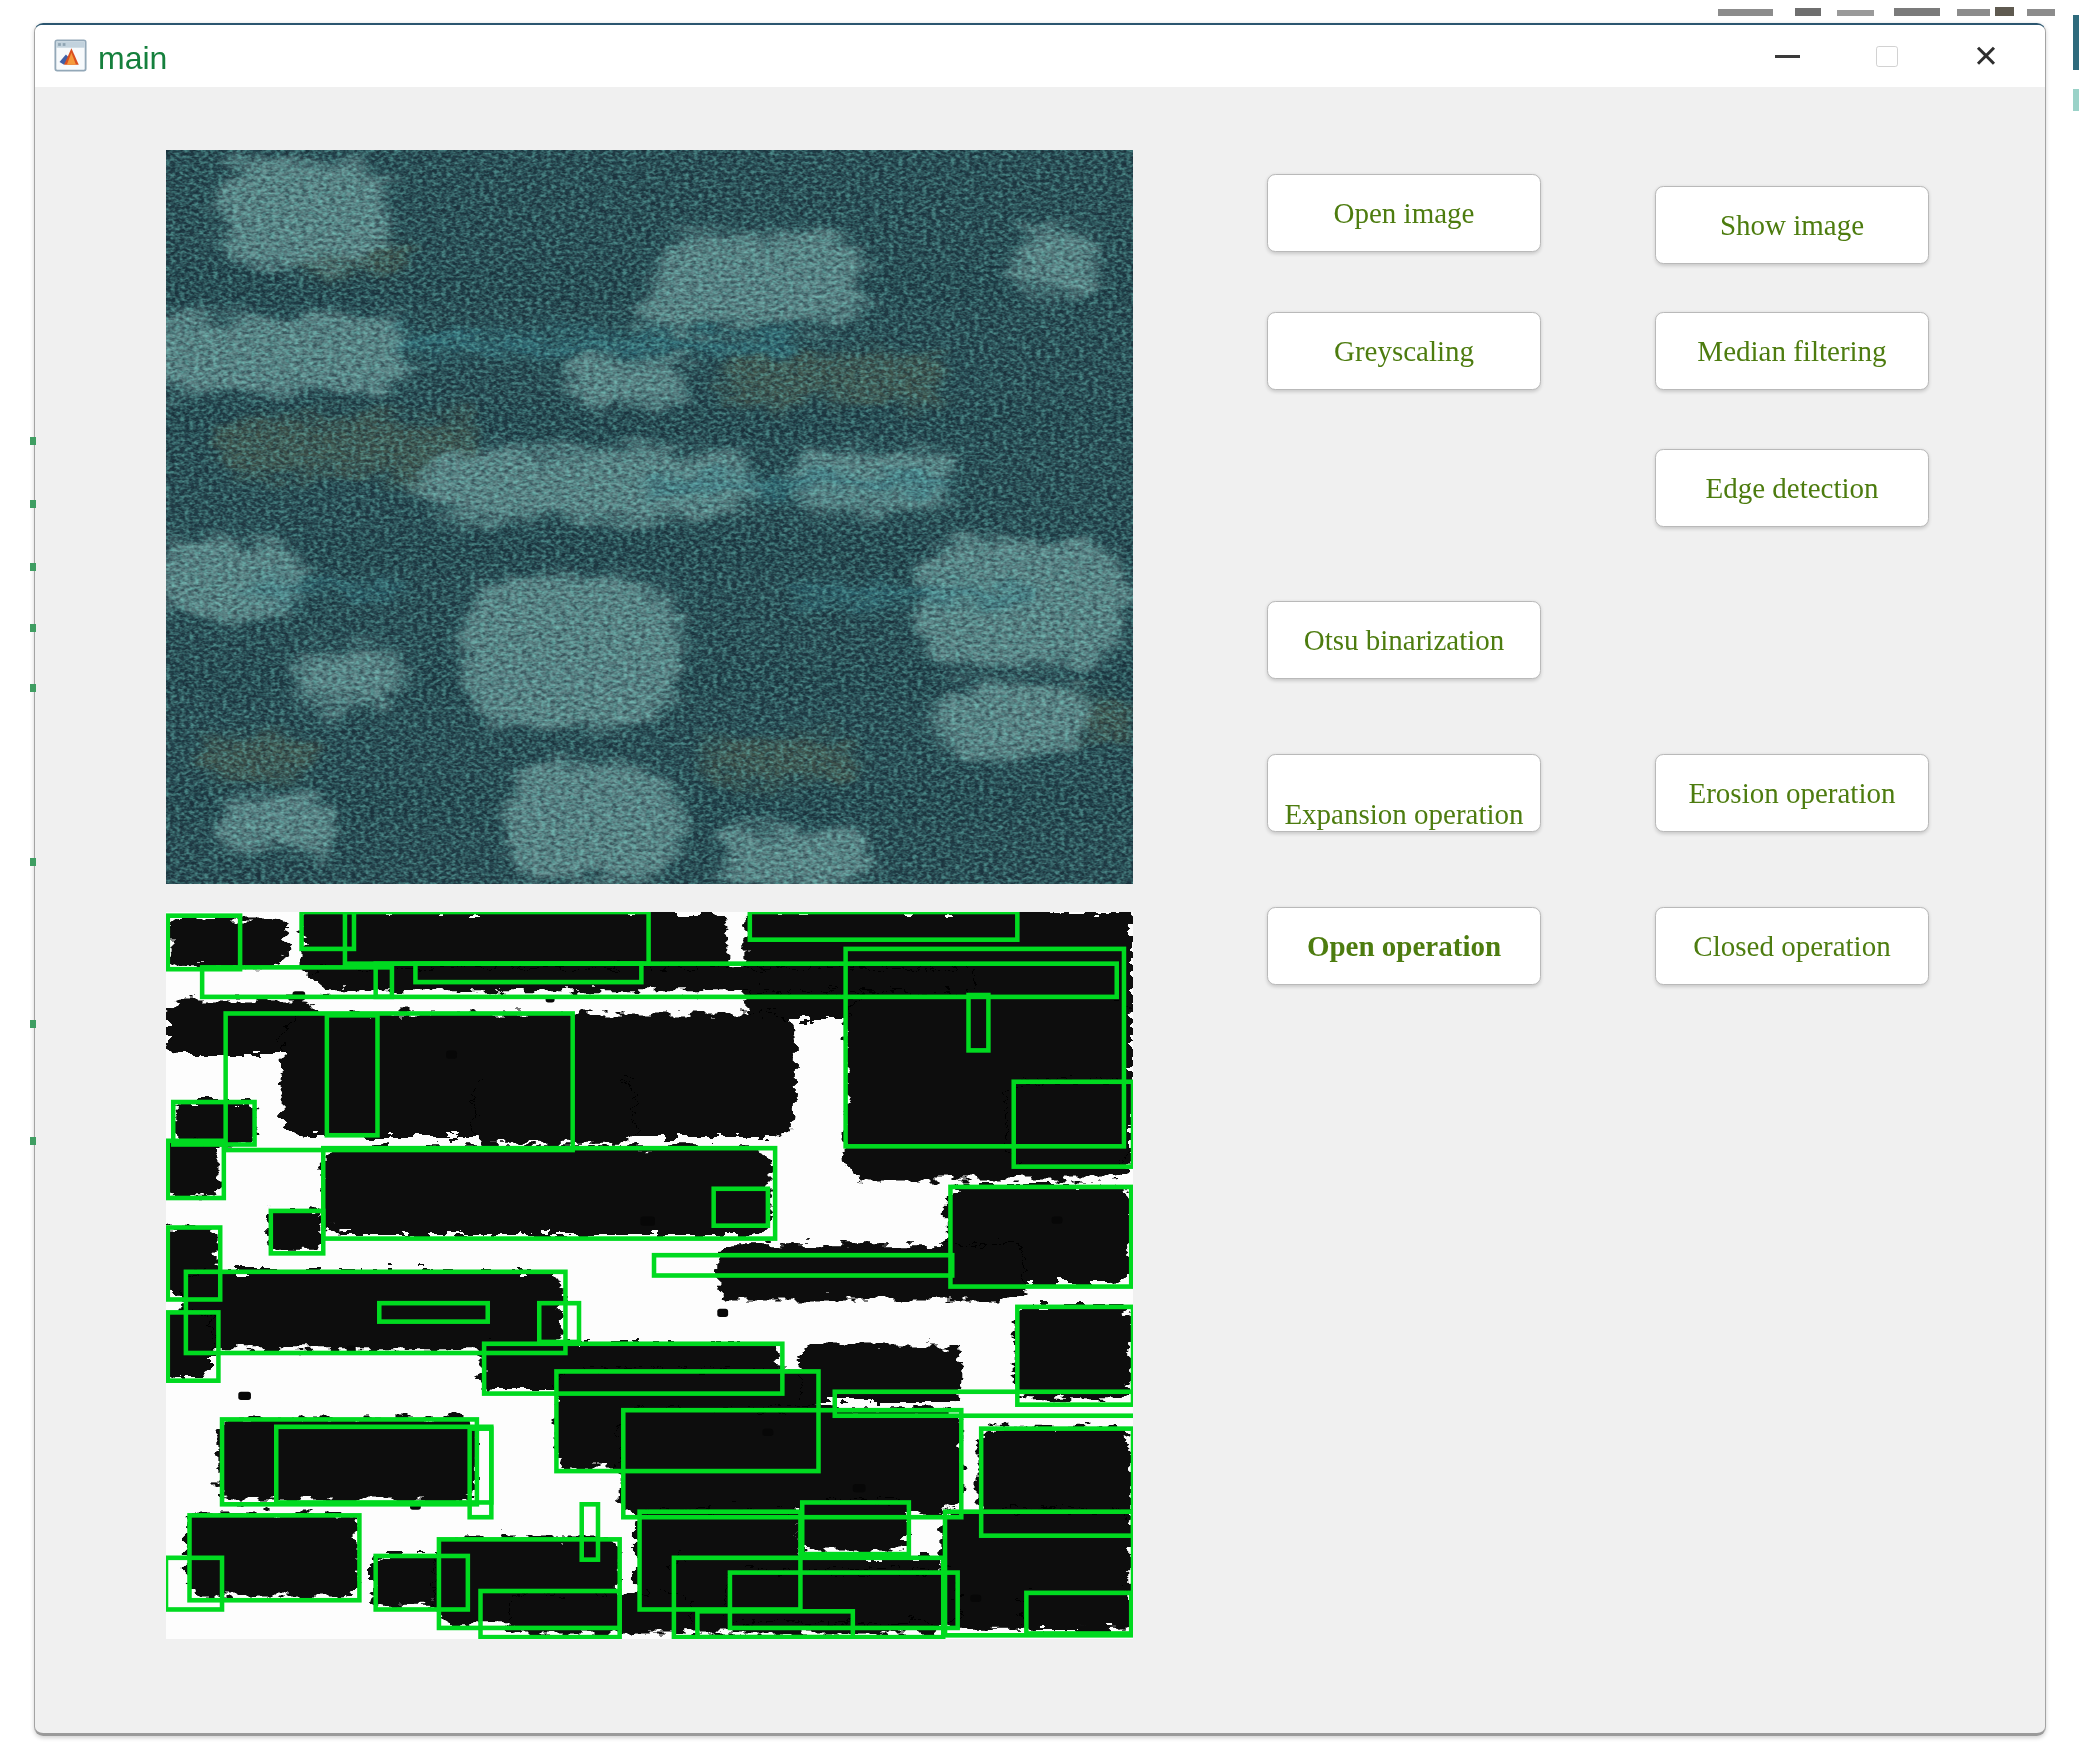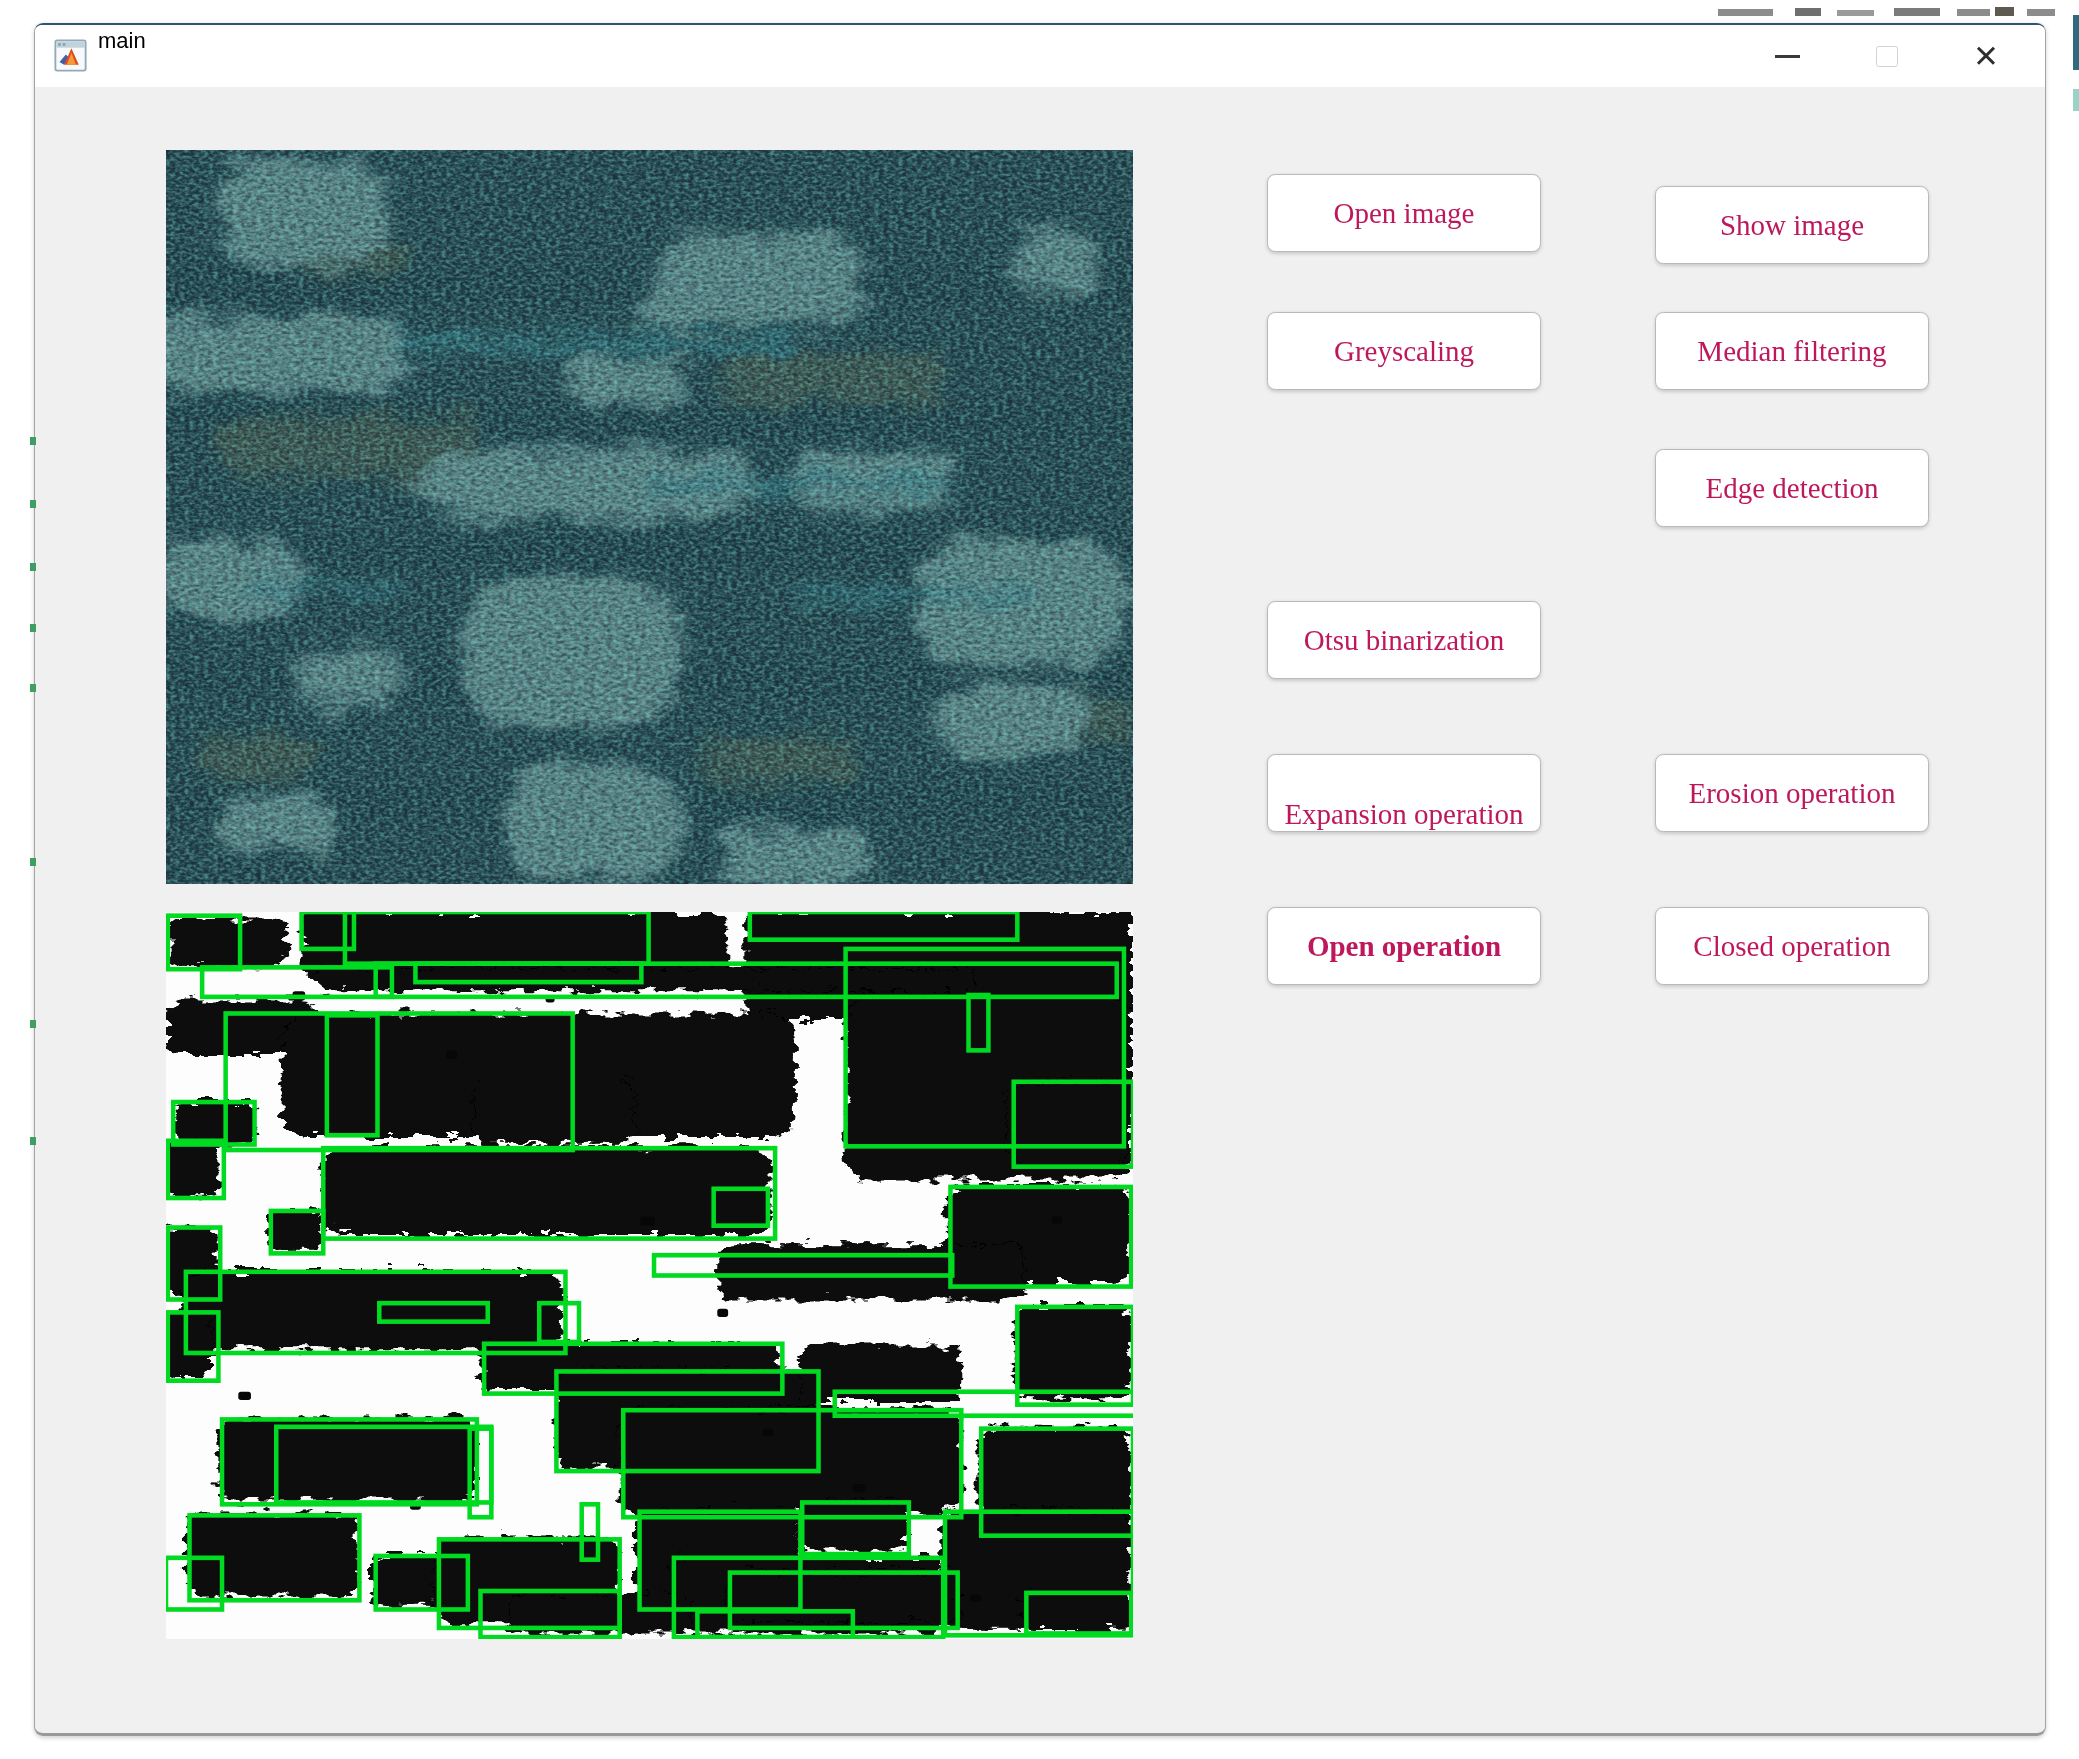--- a/index.html
+++ b/index.html
@@ -8,40 +8,40 @@
   #app{position:absolute;left:0;top:0;width:2079px;height:1759px;}
 
   
   .window{position:absolute;left:34px;top:23px;width:2010px;height:1708px;
           background:#f0f0f0;border:1.8px solid #a3a3a3;border-top:2.8px solid #2b5670;
           border-bottom:3.7px solid #9a9a9a;border-radius:9.2px;
           box-shadow:0 1.8px 4.6px rgba(0,0,0,.18);}
   .titlebar{position:absolute;left:0;top:0;width:100%;height:62px;background:#ffffff;
             border-radius:6.5px 6.5px 0 0;}
   .app-icon{position:absolute;left:19.4px;top:14px;width:33px;height:33px;}
-  .win-title{position:absolute;left:63px;top:3px;font-size:22px;color:#000000;}
+  .win-title{position:absolute;left:63px;top:15px;font-size:32px;color:#15803d;}
   .ctrl{position:absolute;top:13px;width:52px;height:37px;display:flex;
         align-items:center;justify-content:center;cursor:pointer;}
   .ctrl-min{left:1726px;}
   .ctrl-max{left:1826px;}
   .ctrl-close{left:1925px;}
   .min-bar{width:25px;height:2.8px;background:#3a3a3a;}
   .max-box{width:19.4px;height:19.4px;border:1.8px solid #d2d2d2;border-radius:2.8px;}
   .close-x{font-size:31px;font-weight:300;color:#2e2e2e;line-height:1;}
 
   
   .panel-original{position:absolute;left:166px;top:150px;width:967px;height:734px;}
   .panel-binary{position:absolute;left:166px;top:912px;width:967px;height:727px;}
   svg{display:block;}
 
   
   .op-btn{position:absolute;width:272px;height:76px;background:#ffffff;
           border:1.8px solid #b9b9b9;border-radius:8.3px;
           box-shadow:0 1.8px 3.7px rgba(0,0,0,.16);
-          font-family:"Liberation Serif",serif;font-size:29px;color:#be185d;
+          font-family:"Liberation Serif",serif;font-size:29px;color:#4d7c0f;
           display:flex;align-items:center;justify-content:center;cursor:pointer;}
   .op-btn.focused{background:#dce9f9;border:2.8px solid #4d82bf;border-radius:10px;
           outline:1.8px dotted #222;outline-offset:-7.4px;width:277px;height:83px;
           box-shadow:0 1.8px 3.7px rgba(0,0,0,.22);}
 
   
   .artifact{position:absolute;}
 </style>
 </head>
 <body>

